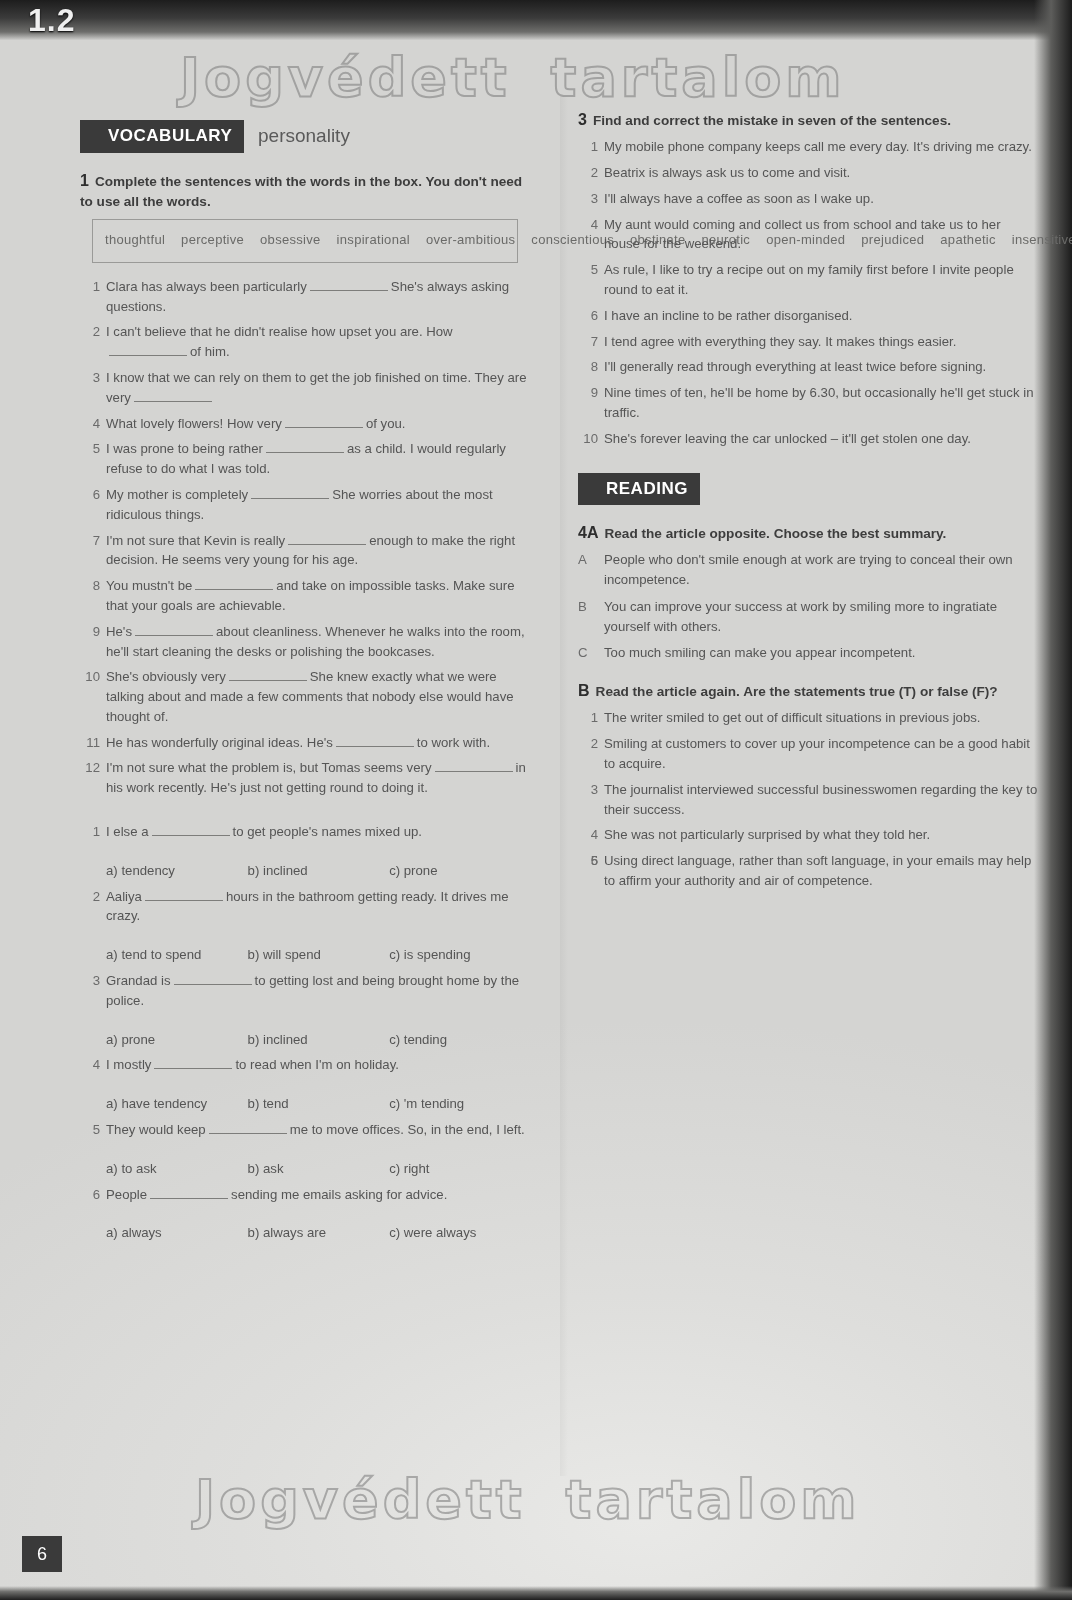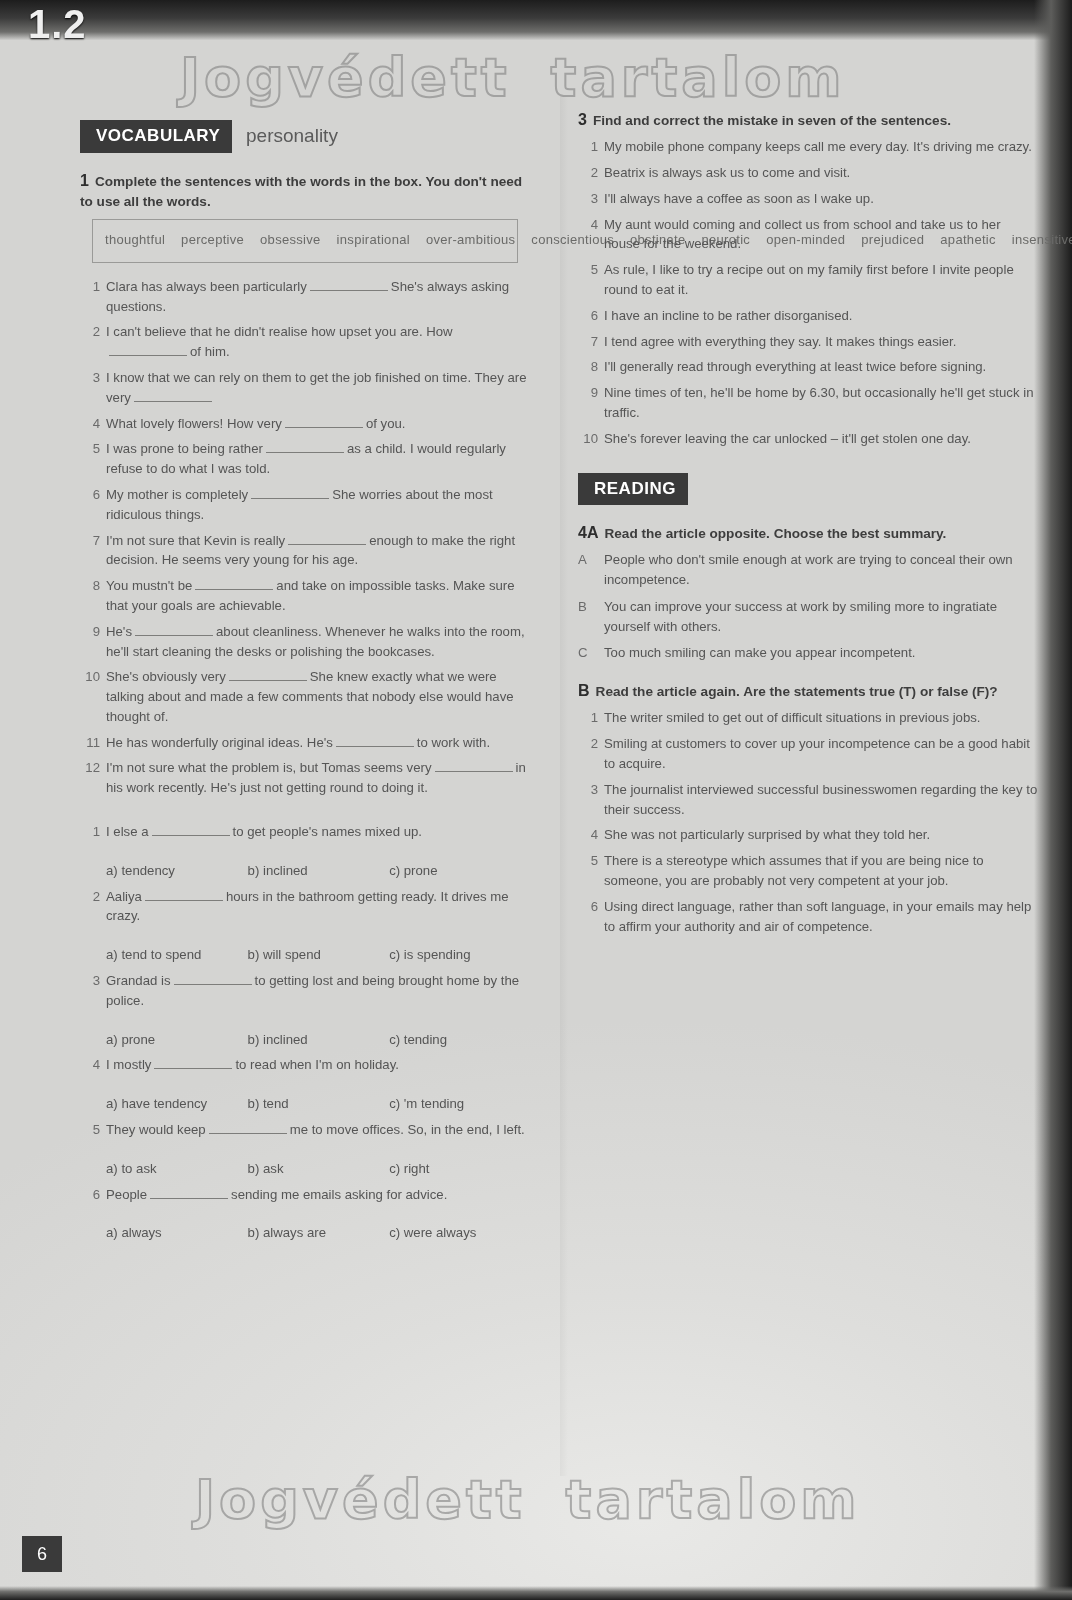--- a/index.html
+++ b/index.html
@@ -24,21 +24,21 @@
   .darkright{
     position:absolute;right:0;top:0;width:38px;height:1600px;
     background:linear-gradient(90deg,rgba(90,90,88,0) 0%, #5d5d5b 45%, #1b1b1b 100%);
   }
   .darkbottom{
     position:absolute;left:0;bottom:0;width:1072px;height:14px;
     background:linear-gradient(0deg,#1e1e1e 0%,#6f6f6d 60%,rgba(200,200,198,0) 100%);
   }
   .chapnum{
     position:absolute;left:28px;top:2px;
-    font-size:40px;font-weight:bold;color:#efefef;
+    font-size:32px;font-weight:bold;color:#efefef;
     letter-spacing:1px;
     font-family:"Liberation Sans", sans-serif;
     text-shadow:0 1px 2px #000;
   }
   .pagenum{
     position:absolute;left:22px;bottom:28px;
     width:40px;height:36px;background:#3a3a3a;color:#fff;
     display:flex;align-items:center;justify-content:center;
     font-size:18px;
   }
@@ -64,21 +64,21 @@
     line-height:1.5;
     color:#4b4b4b;
   }
   .colL{ left:80px; top:120px; width:455px; }
   .colR{ left:578px; top:108px; width:460px; }
 
   .sectionhead{
     display:inline-block;
     background:#3a3a3a;color:#fff;
     font-weight:bold;font-size:17px;
-    padding:3px 12px 4px 16px;
+    padding:3px 12px 4px 28px;
     letter-spacing:0.5px;
     vertical-align:middle;
   }
   .sectionsub{
     display:inline-block;
     margin-left:10px;
     font-size:19px;color:#5a5a5a;
     vertical-align:middle;
   }
   .exhead{
@@ -256,16 +256,16 @@
 
   <div class="exhead">
     <span class="exnum">B</span><span>Read the article again. Are the statements true (T) or false (F)?</span>
   </div>
 
   <ol class="qlist readlist" id="ex4bList">
       <li><span class="n">1</span><span>The writer smiled to get out of difficult situations in previous jobs.</span></li>
       <li><span class="n">2</span><span>Smiling at customers to cover up your incompetence can be a good habit to acquire.</span></li>
       <li><span class="n">3</span><span>The journalist interviewed successful businesswomen regarding the key to their success.</span></li>
       <li><span class="n">4</span><span>She was not particularly surprised by what they told her.</span></li>
-      <li><span class="n">5</span><span>There is a stereotype which assumes that if you are being nice to someone, you are probably not very competent at your job.</span></li>
+      <li><span class="n">5</span></li>
       <li><span class="n">6</span><span>Using direct language, rather than soft language, in your emails may help to affirm your authority and air of competence.</span></li>
     </ol>
 </div>
 
 </body></html>

